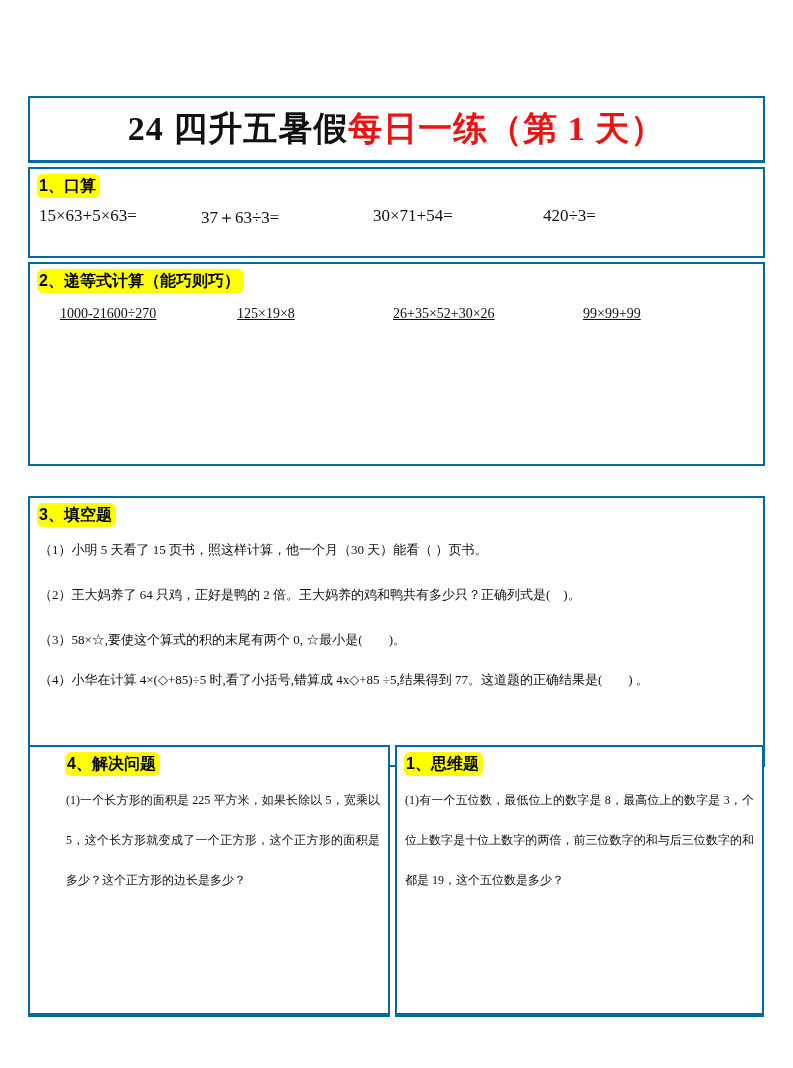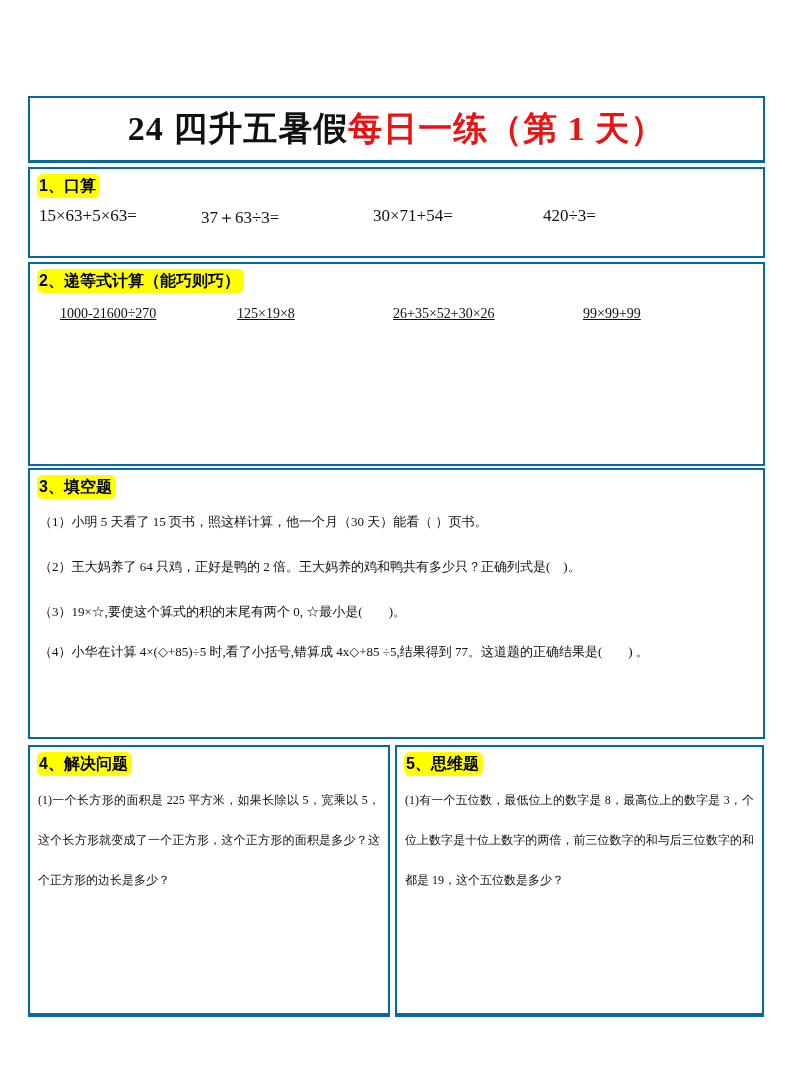--- a/index.html
+++ b/index.html
@@ -69,33 +69,33 @@
   .s2-row {
     position: absolute; left: 30px; right: 8px; top: 42px;
     display: grid;
     grid-template-columns: 177px 156px 190px 1fr;
     font-size: 14px;
     white-space: nowrap;
     text-decoration: underline;
   }
 
   
-  .s3 { left: 28px; top: 468px; width: 737px; height: 271px; }
+  .s3 { left: 28px; top: 496px; width: 737px; height: 271px; }
   .s3-item {
     position: absolute; left: 9px; right: 12px;
     font-size: 13px;
     line-height: 40px;
   }
   .s3-i1 { top: 32px; }
   .s3-i2 { top: 77px; }
   .s3-i3 { top: 122px; }
   .s3-i4 { top: 162px; }
 
   
-  .s4 { left: 28px;  top: 745px; width: 362px; height: 272px; border-bottom-width: 4px; }
+  .s4 { left: 28px;  top: 745px; width: 362px; height: 272px; border-bottom-width: 4px; padding-left: 28px; }
   .s5 { left: 395px; top: 745px; width: 369px; height: 272px; border-bottom-width: 4px; }
   .word-text {
     margin: 4px 8px 0 8px;
     font-size: 12px;
     line-height: 40px;
     text-align: justify;
   }
 </style>
 </head>
 <body>
@@ -123,27 +123,27 @@
       <span>125×19×8</span>
       <span>26+35×52+30×26</span>
       <span>99×99+99</span>
     </div>
   </div>
 
   <div class="box s3">
     <span class="sec-label">3、填空题</span>
     <div class="s3-item s3-i1">（1）小明 5 天看了 15 页书，照这样计算，他一个月（30 天）能看（ ）页书。</div>
     <div class="s3-item s3-i2">（2）王大妈养了 64 只鸡，正好是鸭的 2 倍。王大妈养的鸡和鸭共有多少只？正确列式是(　)。</div>
-    <div class="s3-item s3-i3">（3）19×☆,要使这个算式的积的末尾有两个 0, ☆最小是(　　)。</div>
+    <div class="s3-item s3-i3">（3）58×☆,要使这个算式的积的末尾有两个 0, ☆最小是(　　)。</div>
     <div class="s3-item s3-i4">（4）小华在计算 4×(◇+85)÷5 时,看了小括号,错算成 4x◇+85 ÷5,结果得到 77。这道题的正确结果是(　　) 。</div>
   </div>
 
   <div class="box s4">
     <span class="sec-label">4、解决问题</span>
     <p class="word-text">(1)一个长方形的面积是 225 平方米，如果长除以 5，宽乘以 5，这个长方形就变成了一个正方形，这个正方形的面积是多少？这个正方形的边长是多少？</p>
   </div>
 
   <div class="box s5">
-    <span class="sec-label">5、思维题</span>
+    <span class="sec-label">1、思维题</span>
     <p class="word-text">(1)有一个五位数，最低位上的数字是 8，最高位上的数字是 3，个位上数字是十位上数字的两倍，前三位数字的和与后三位数字的和都是 19，这个五位数是多少？</p>
   </div>
 
 </div>
 
 </body></html>

